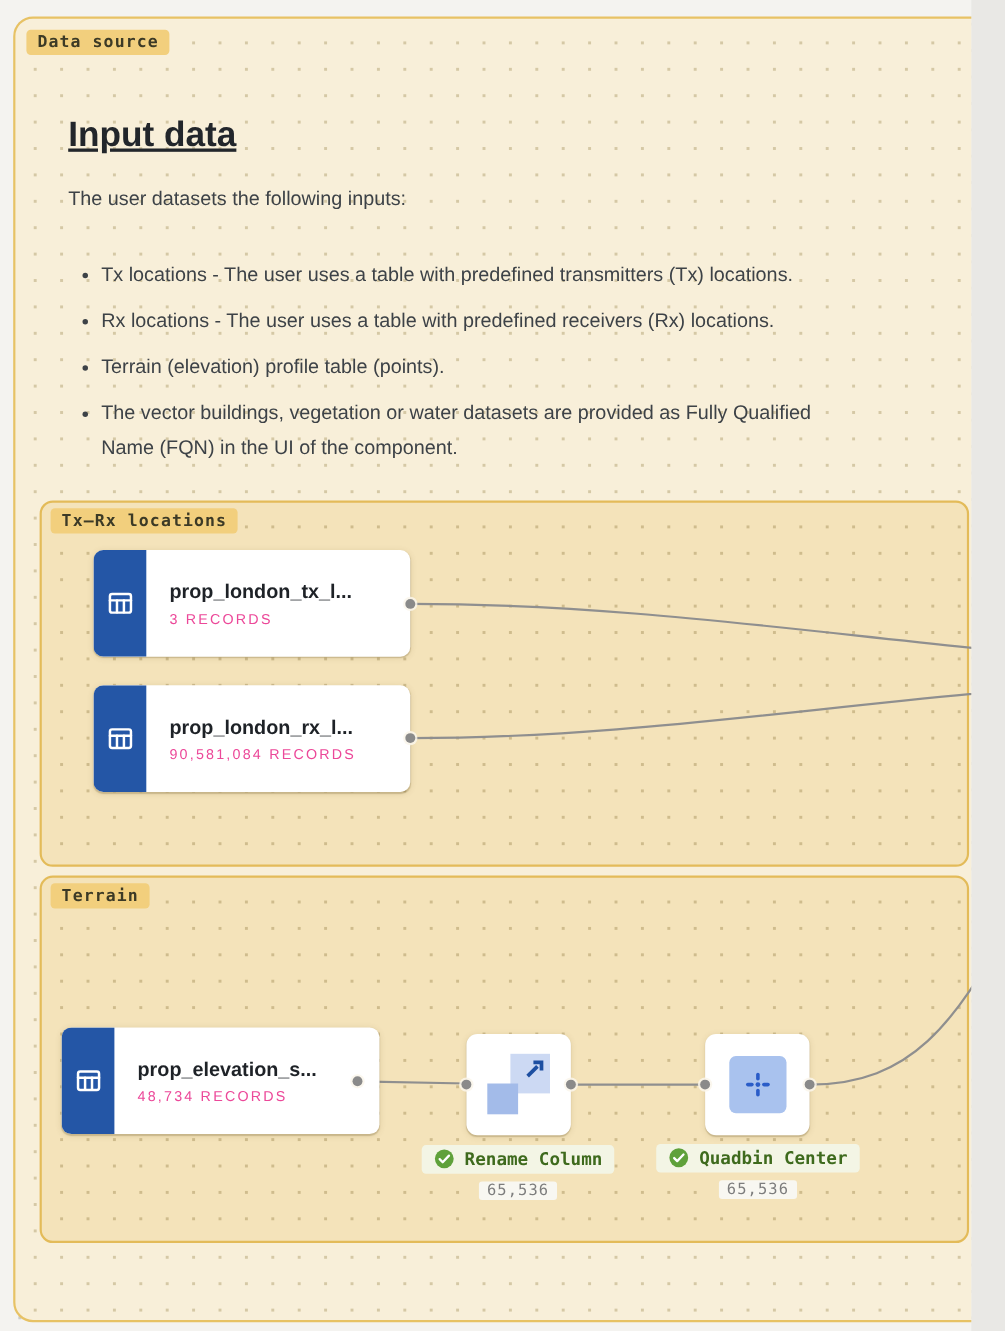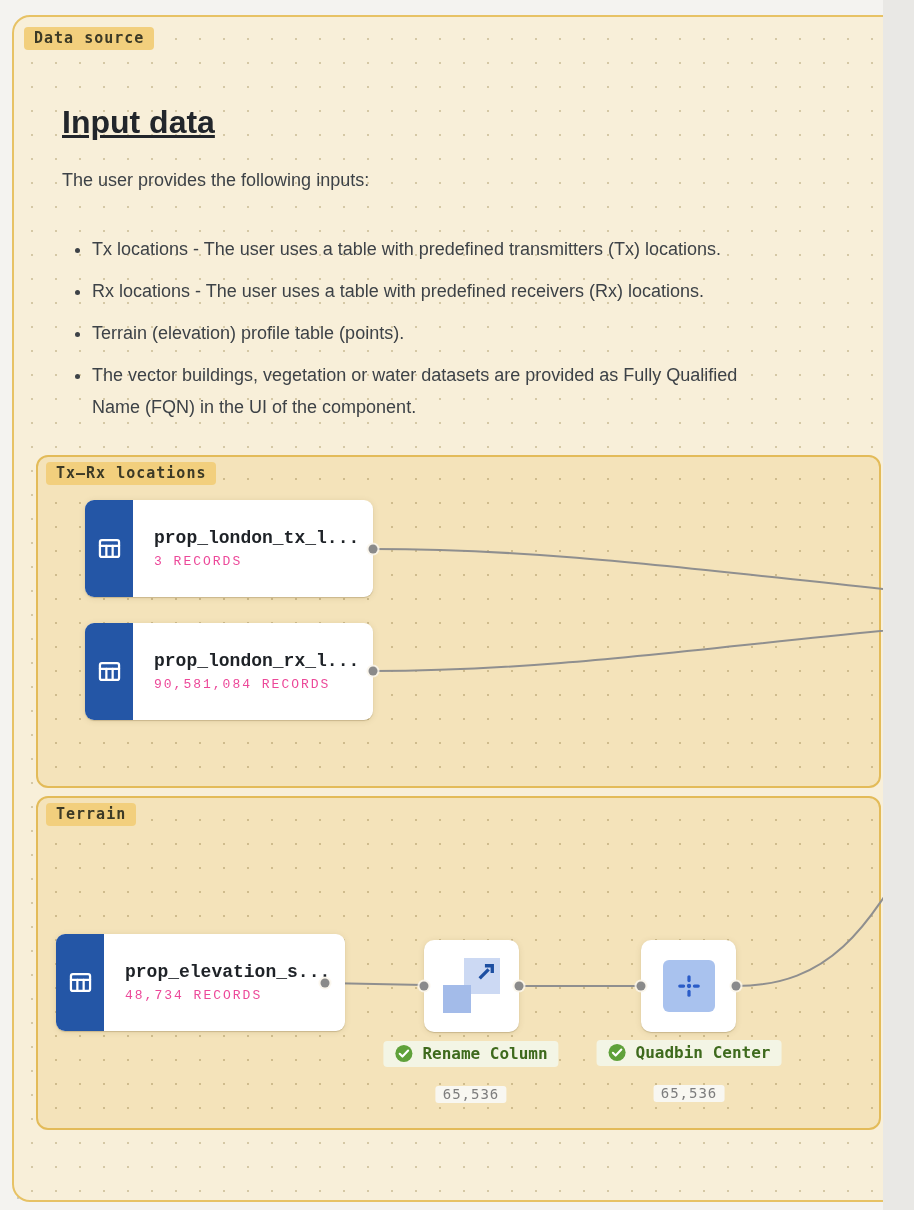--- a/index.html
+++ b/index.html
@@ -45,21 +45,20 @@
   .doc li { font-size:18px; line-height:32px; margin-bottom:10px; }
   .doc li::marker { color:#3d4247; }
   
   svg.edges { position:absolute; left:0; top:0; pointer-events:none; }
   svg.edges path { pointer-events:stroke; }
   
   .table-node {
     position:absolute; display:flex; height:97px; background:#ffffff;
     border-radius:9px; overflow:hidden;
     box-shadow:0 1px 1px rgba(90,70,20,.22), 0 1px 6px rgba(90,70,20,.12);
-    font-family:Liberation Mono, monospace;
   }
   .table-node .blue-panel {
     width:48px; flex:0 0 48px; background:#2456a6;
     display:flex; align-items:center; justify-content:center;
   }
   .table-node .meta {
     display:flex; flex-direction:column; justify-content:center;
     padding-left:21px; gap:6px;
   }
   .node-title { font-size:18px; font-weight:700; color:#1e2227; white-space:nowrap; }
@@ -82,21 +81,21 @@
   }
   
   .port {
     position:absolute; width:9px; height:9px; border-radius:50%;
     background:#8a8a8a; box-shadow:0 0 0 2px rgba(250,246,235,.85);
     transform:translate(-50%,-50%);
   }
   
   .status {
     position:absolute; transform:translateX(-50%);
-    display:flex; flex-direction:column; align-items:center; gap:19px;
+    display:flex; flex-direction:column; align-items:center; gap:7px;
   }
   .status-chip {
     display:flex; align-items:center; gap:9px;
     background:#f3f5e5; border-radius:4px; padding:3px 11px 4px;
     font-family:"DejaVu Sans Mono","Liberation Mono",monospace;
     font-weight:700; font-size:16px; color:#3e6a1d; white-space:nowrap;
   }
   .count-chip {
     background:#f8f7f1; border-radius:3px; padding:0 7px 1px;
     font-family:"DejaVu Sans Mono","Liberation Mono",monospace;
@@ -107,21 +106,21 @@
 <body>
 
 <div class="canvas">
 
   <div class="group-main">
     <span class="chip main-label">Data source</span>
   </div>
 
   <div class="doc">
     <h1>Input data</h1>
-    <p>The user provides the following inputs:</p>
+    <p>The user datasets the following inputs:</p>
     <ul>
       <li>Tx locations - The user uses a table with predefined transmitters (Tx) locations.</li>
       <li>Rx locations - The user uses a table with predefined receivers (Rx) locations.</li>
       <li>Terrain (elevation) profile table (points).</li>
       <li>The vector buildings, vegetation or water datasets are provided as Fully Qualified Name (FQN) in the UI of the component.</li>
     </ul>
   </div>
 
   <div class="subgroup txrx">
     <span class="chip sub-label">Tx–Rx locations</span>

